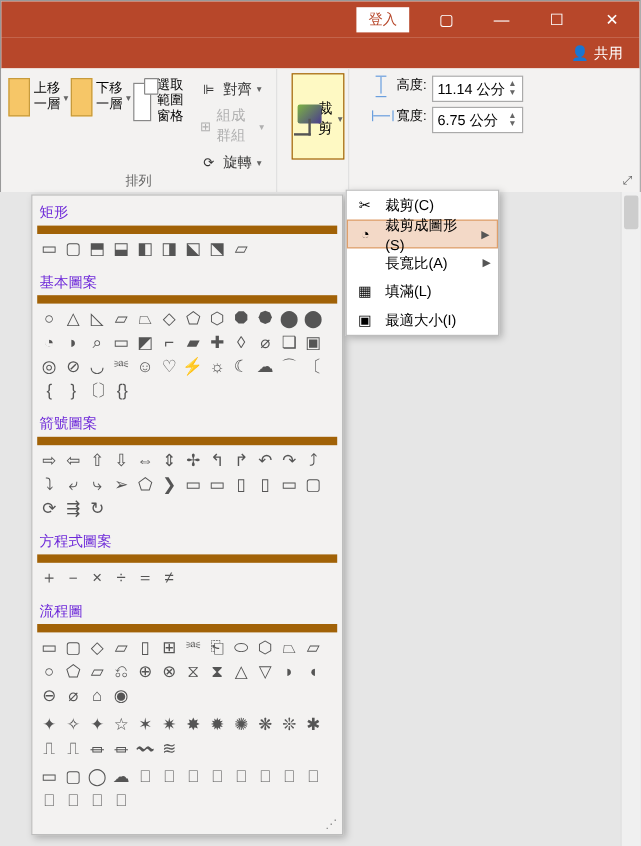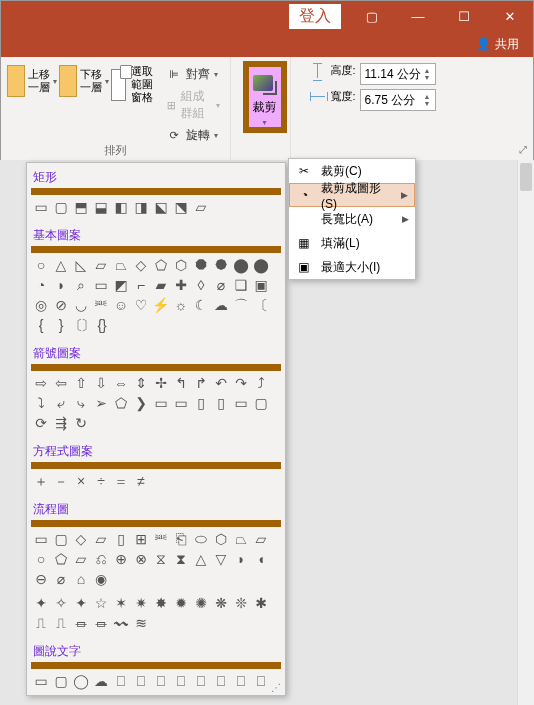--- a/index.html
+++ b/index.html
@@ -1,36 +1,36 @@
 <!DOCTYPE html>
 <html><head>
 <meta charset="utf-8">
 <style>
 *{box-sizing:border-box;margin:0;padding:0;font-family:"Microsoft JhengHei","Segoe UI",sans-serif;font-size:12px}
 body{background:#fff;width:534px;height:705px;overflow:hidden;border:1px solid #999}
 .titlebar{height:30px;background:#b7472a;display:flex;align-items:center;justify-content:flex-end;color:#fff}
-.login-btn{background:#fff;color:#b7472a;padding:2px 10px;margin-right:8px;font-size:16px}
+.login-btn{background:#fff;color:#b7472a;padding:2px 10px;margin-right:8px;font-size:12px}
 .win-btns{display:flex}
 .win-btn{width:46px;height:30px;display:flex;align-items:center;justify-content:center;color:#fff;font-size:13px}
 .sharebar{height:26px;background:#b7472a;display:flex;align-items:center;justify-content:flex-end;padding-right:14px;color:#fff;font-size:13px}
 .ribbon{height:104px;background:#f3f2f1;border-bottom:1px solid #d4d4d4;display:flex;position:relative}
 .rgroup{border-right:1px solid #e1e1e1;padding:4px 6px 2px;display:flex;flex-direction:column;align-items:center;position:relative}
 .rgroup-label{font-size:11px;color:#666;text-align:center;position:absolute;bottom:2px;left:0;right:0}
 .arrange{width:230px}
 .arrange-top{display:flex;gap:2px;align-items:flex-start;height:78px}
 .big-btn{display:flex;flex-direction:row;align-items:center;width:50px;padding-top:4px;gap:2px}
 .big-btn .ico{width:32px;height:32px;background:#f6c667;border:1px solid #c79b3c;position:relative}
 .big-btn .ico.sel::after{content:"";position:absolute;right:-7px;top:-5px;width:10px;height:12px;border:1px solid #888;border-radius:1px;background:#fff}
 .big-btn span{font-size:11px;line-height:13px;text-align:center}
 .small-btns{display:flex;flex-direction:column;gap:3px;padding-top:4px;margin-left:4px}
 .small-btn{display:flex;align-items:center;gap:4px;font-size:11px;color:#333;padding:1px 4px}
 .small-btn.disabled{color:#b0b0b0}
 .small-ico{width:16px;height:16px;display:inline-flex;align-items:center;justify-content:center;font-size:11px}
 .crop-group{width:52px;margin-left:8px}
-.crop-btn{display:flex;flex-direction:column;align-items:center;padding-top:4px;gap:2px;border:6px solid #a16207;background:#f0abfc;width:44px;height:72px}
+.crop-btn{display:flex;flex-direction:row;align-items:center;padding-top:4px;gap:2px;border:1px solid #a16207;background:#fef9c3;width:44px;height:72px}
 .crop-ico{width:32px;height:32px;position:relative}
 .crop-ico::before{content:"";position:absolute;top:4px;left:4px;width:20px;height:16px;background:linear-gradient(135deg,#7cb342,#4a3b8f);border-radius:2px}
 .crop-ico::after{content:"";position:absolute;bottom:2px;right:4px;width:12px;height:12px;border:2px solid #555;border-left:none;border-top:none}
 .size-group{width:164px;padding-top:6px}
 .size-row{display:flex;align-items:flex-start;gap:4px;margin-bottom:4px}
 .size-row label{font-size:11px}
 .size-input{width:76px;height:22px;border:1px solid #aaa;display:flex;align-items:center;padding:0 4px;background:#fff;font-size:11px;justify-content:space-between}
 .spinner{display:flex;flex-direction:column;font-size:7px;color:#666;line-height:7px}
 .ribbon-expand{position:absolute;right:6px;bottom:4px;font-size:10px;color:#666}
 .menu{position:absolute;left:288px;top:158px;width:128px;background:#fff;border:1px solid #bdbdbd;box-shadow:2px 2px 6px rgba(0,0,0,.25);z-index:10}
@@ -319,21 +319,20 @@
         <span class="shp">❊</span>
         <span class="shp">✱</span>
       <span class="shp">⎍</span>
         <span class="shp">⎍</span>
         <span class="shp">⏛</span>
         <span class="shp">⏛</span>
         <span class="shp">〰</span>
         <span class="shp">≋</span>
     </div>
 
-    <div class="sect-head">圖說文字</div>
     <div class="shape-row">
       <span class="shp">▭</span>
         <span class="shp">▢</span>
         <span class="shp">◯</span>
         <span class="shp">☁</span>
         <span class="shp">⎕</span>
         <span class="shp">⎕</span>
         <span class="shp">⎕</span>
         <span class="shp">⎕</span>
         <span class="shp">⎕</span>

